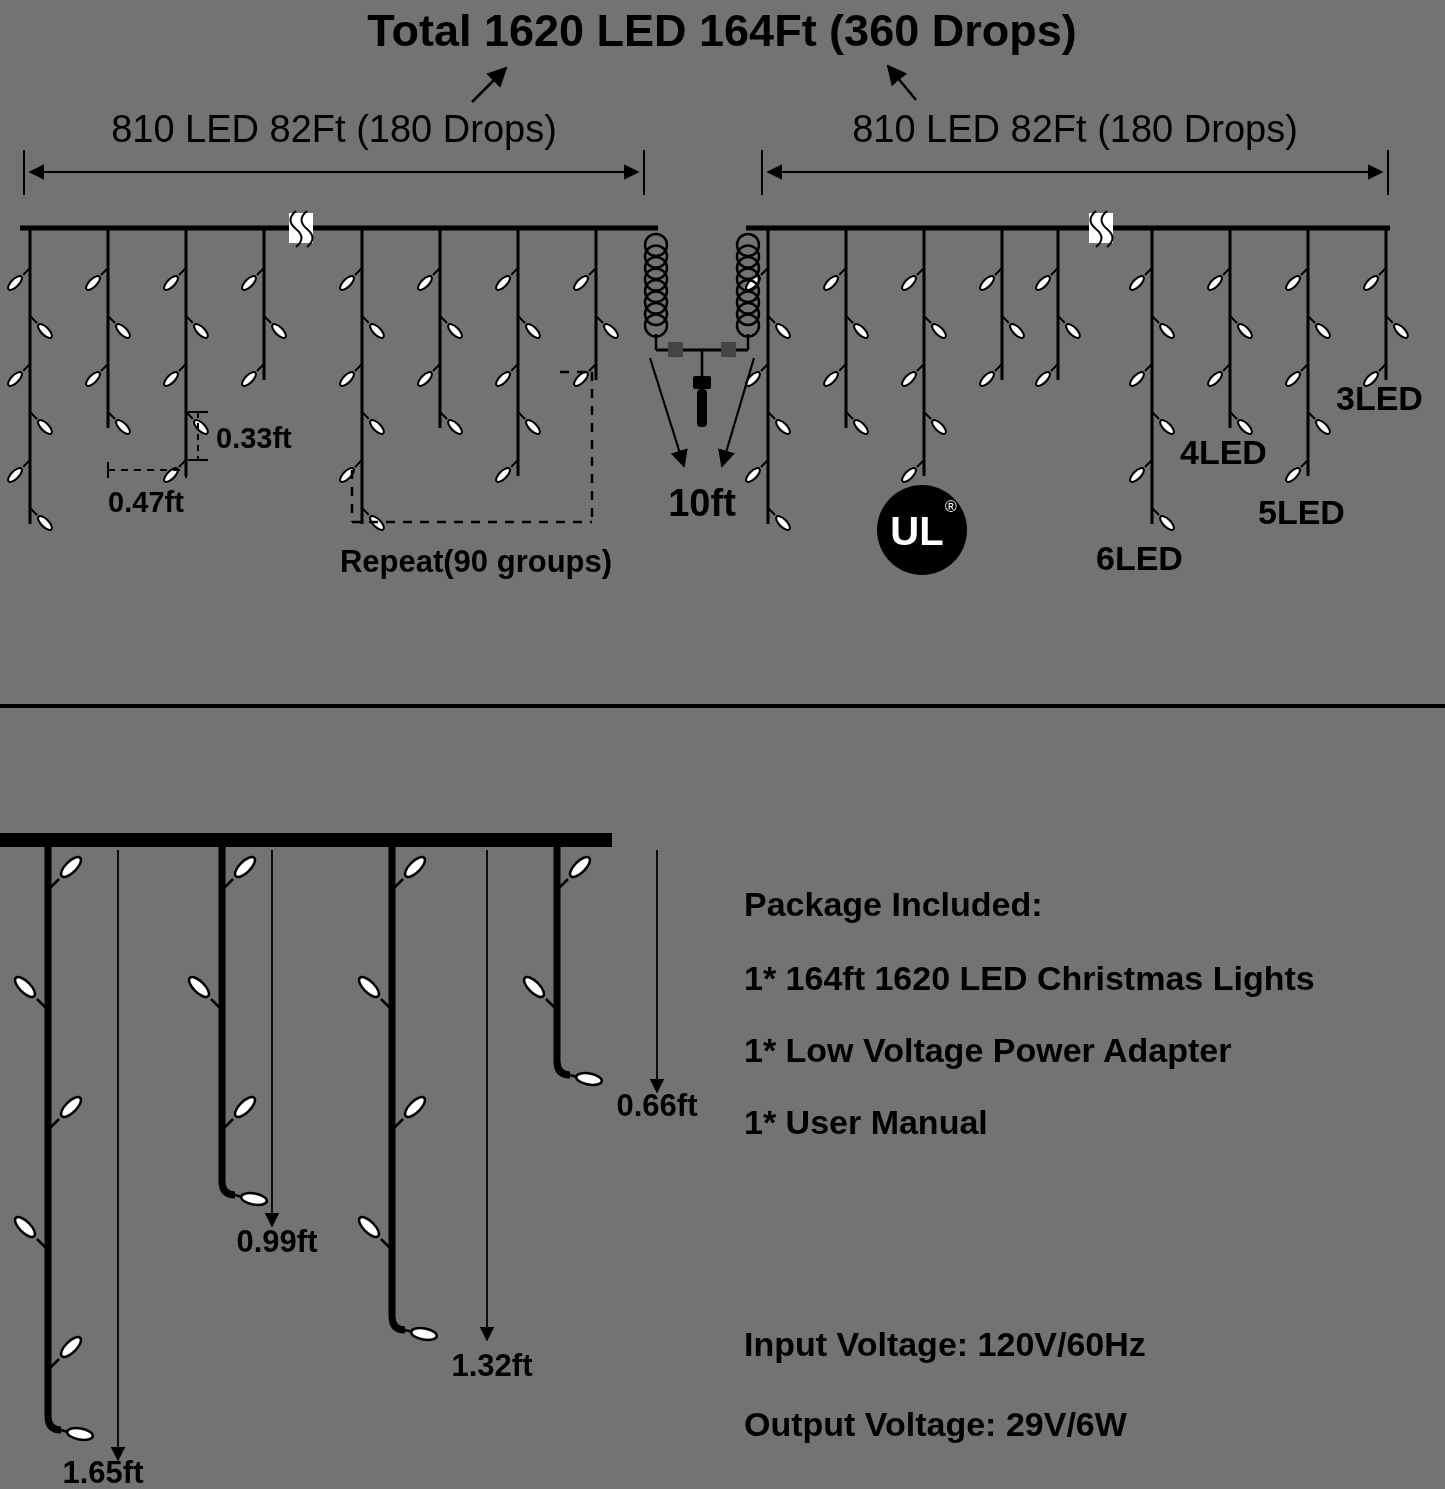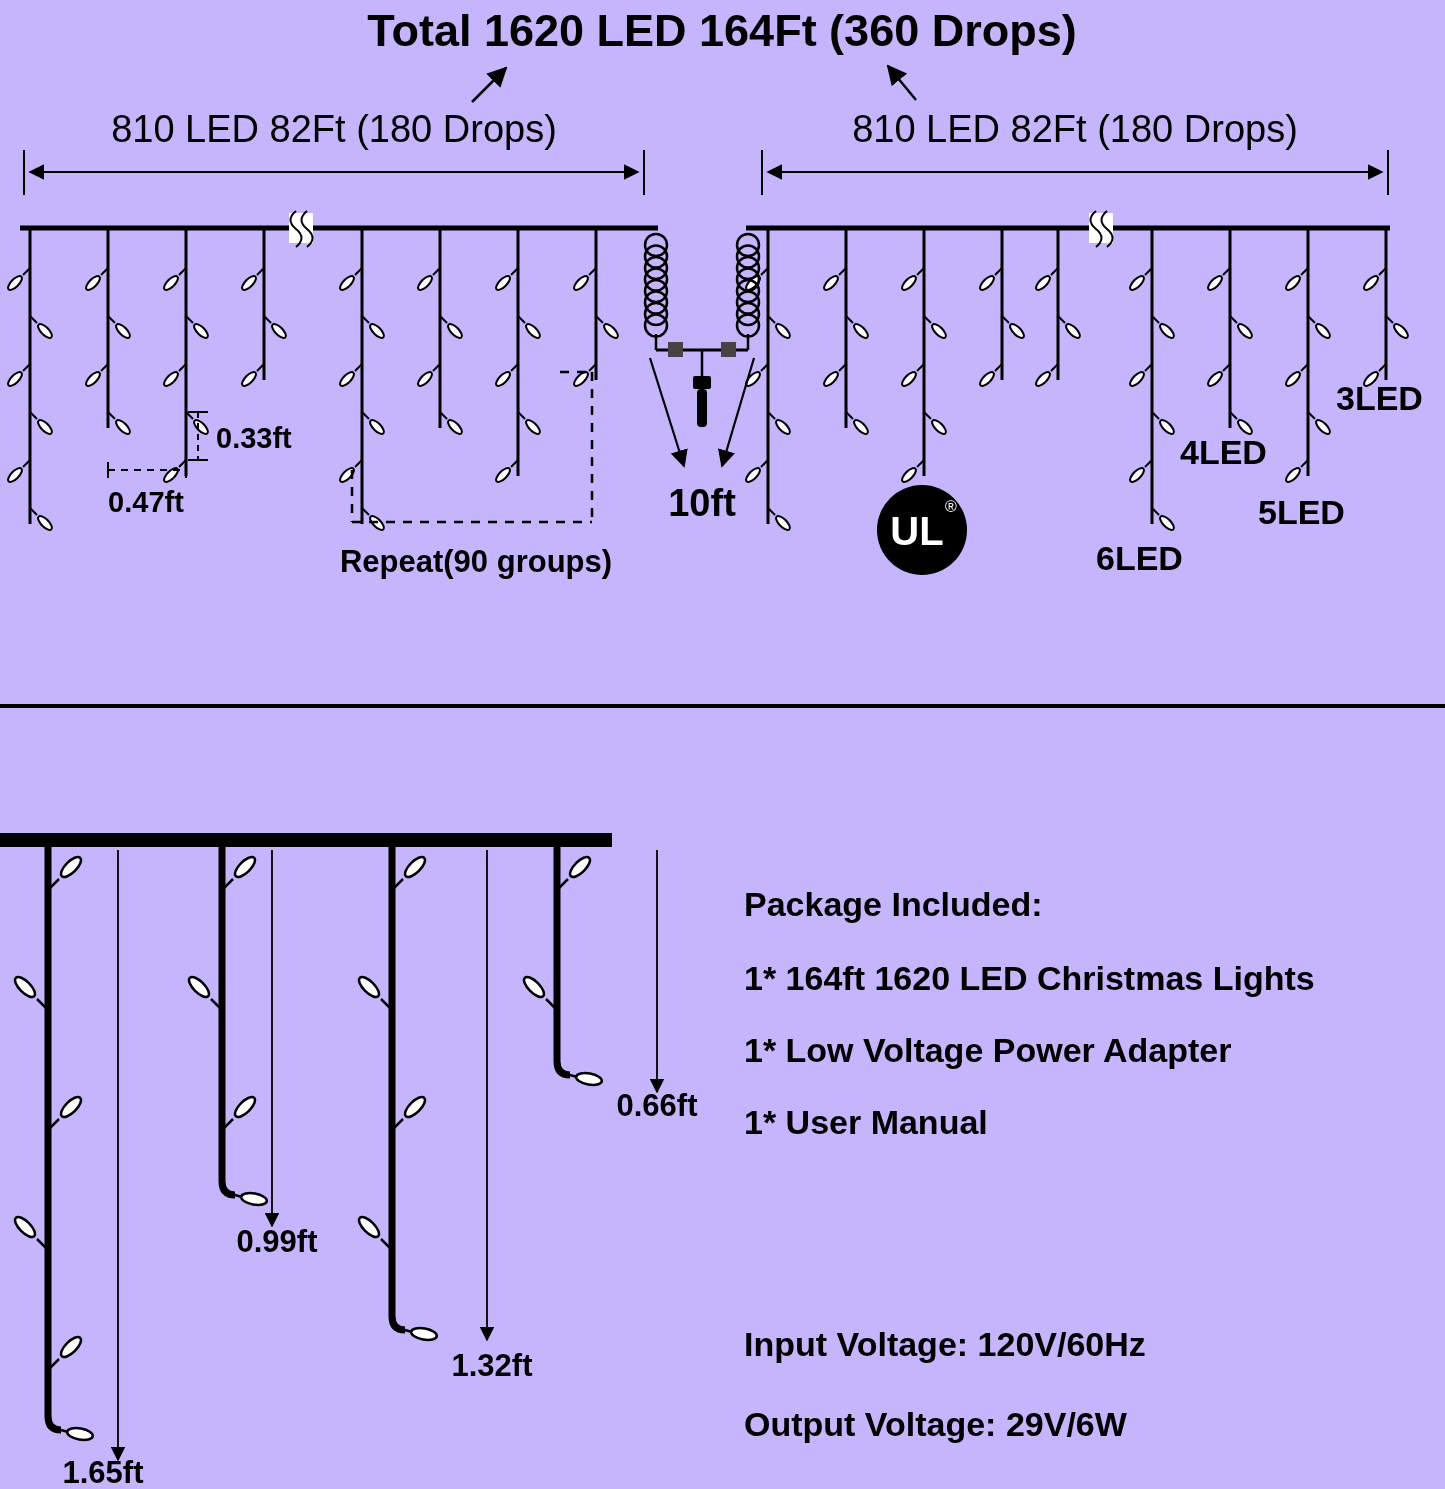--- a/index.html
+++ b/index.html
@@ -1,16 +1,16 @@
 <!DOCTYPE html>
 <html><head>
 <meta charset="utf-8">
 <style>
   html,body{margin:0;padding:0;background:#fff;}
-  .stage{position:relative;width:1445px;height:1489px;background:#c4b5fd;overflow:hidden;}
+  .stage{position:relative;width:1445px;height:1489px;background:#737373;overflow:hidden;}
   svg{position:absolute;left:0;top:0;}
   text{fill:#000;font-family:"Liberation Sans","DejaVu Sans",sans-serif;}
   .fs-title{font-size:45px;font-weight:700;}
   .fs-span{font-size:38px;}
   .fs-meas{font-size:29px;font-weight:700;}
   .fs-ten{font-size:38px;font-weight:700;}
   .fs-led{font-size:34px;font-weight:700;}
   .fs-rep{font-size:31px;font-weight:700;}
   .fs-len{font-size:31px;font-weight:700;}
   .fs-pkg{font-size:34px;font-weight:700;}

